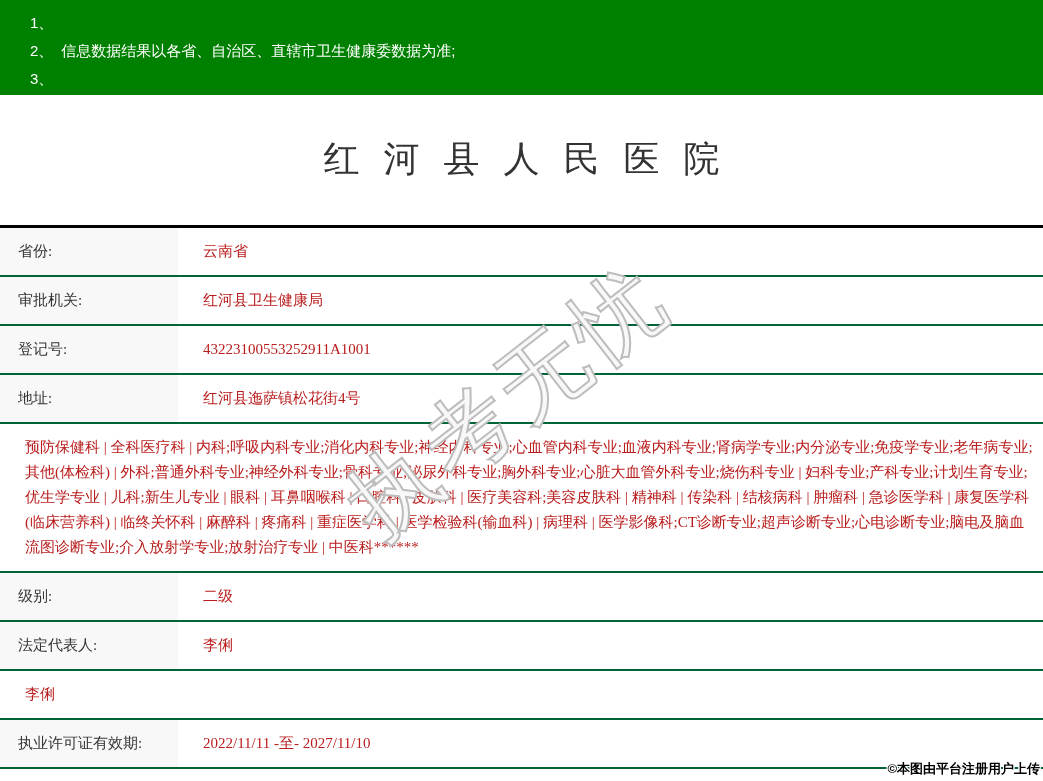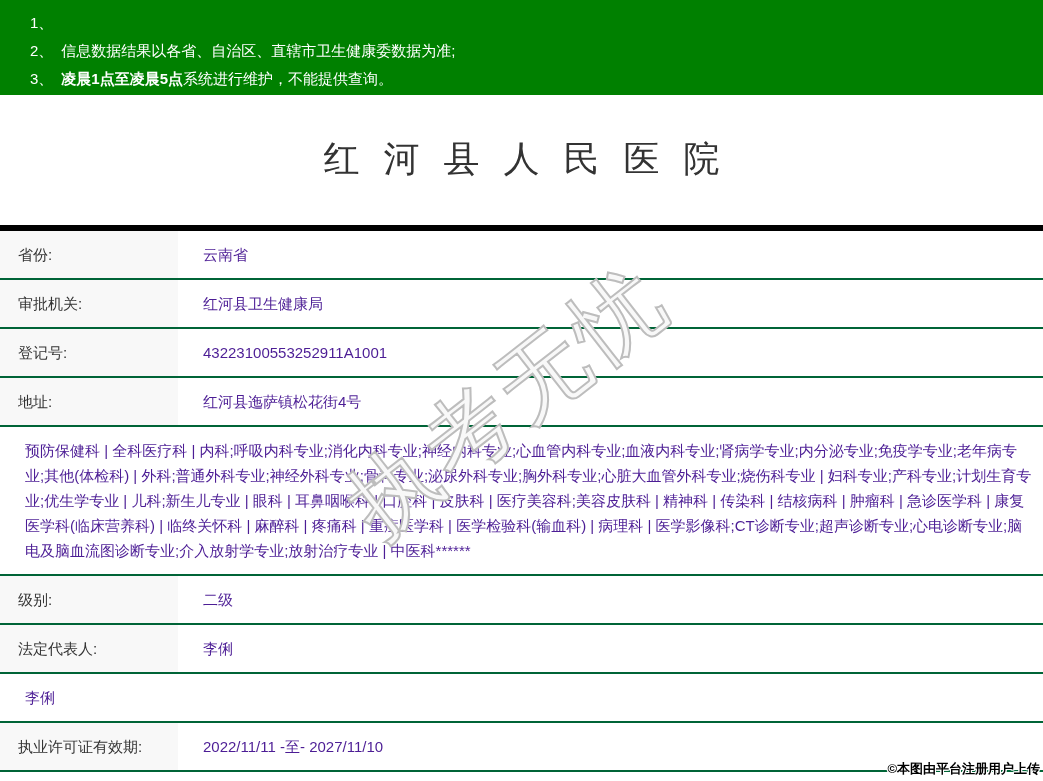--- a/index.html
+++ b/index.html
@@ -27,36 +27,36 @@
   .page-title {
     text-align: center;
     font-size: 36px;
     font-weight: 400;
     color: #333;
     letter-spacing: 24px;
     text-indent: 24px;
     margin: 15px;
     padding: 25px 0 26px 0;
   }
-  .table { border-top: 6px solid #000000; }
+  .table { border-top: 3px solid #000000; font-family: Liberation Serif, serif; }
   .row { display: flex; border-bottom: 2px solid var(--border-green); }
   .row-label {
     flex: 0 0 178px;
     background: var(--label-bg);
     padding: 11px 5px 11px 18px;
     font-size: 15px;
     line-height: 25px;
     color: #333;
   }
   .row-value {
     flex: 1;
     padding: 11px 8px 11px 25px;
     font-size: 15px;
     line-height: 25px;
-    color: #4c1d95;
+    color: #b91c1c;
   }
   .btn-wrap { text-align: center; margin-top: 16px; }
   .close-btn {
     display: inline-block;
     width: 240px; height: 42px;
     background: var(--button-blue);
     color: #fff;
     font-size: 16px;
     font-family: "Liberation Sans", sans-serif;
     border: none;
@@ -94,21 +94,20 @@
   <div id="banner-list">
       <div class="banner-item">
         <span class="banner-num">1、</span>
       </div>
       <div class="banner-item">
         <span class="banner-num">2、</span>
         <span><span>信息数据结果以各省、自治区、直辖市卫生健康委数据为准;</span></span>
       </div>
       <div class="banner-item">
         <span class="banner-num">3、</span>
-        <span><span class="b">凌晨1点至凌晨5点</span><span>系统进行维护，不能提供查询。</span></span>
       </div>
     </div>
 </div>
 
 <h1 class="page-title">红河县人民医院</h1>
 
 <div class="table" id="info-table">
     <div class="row">
       <div class="row-label">省份:</div>
       <div class="row-value">云南省</div>

